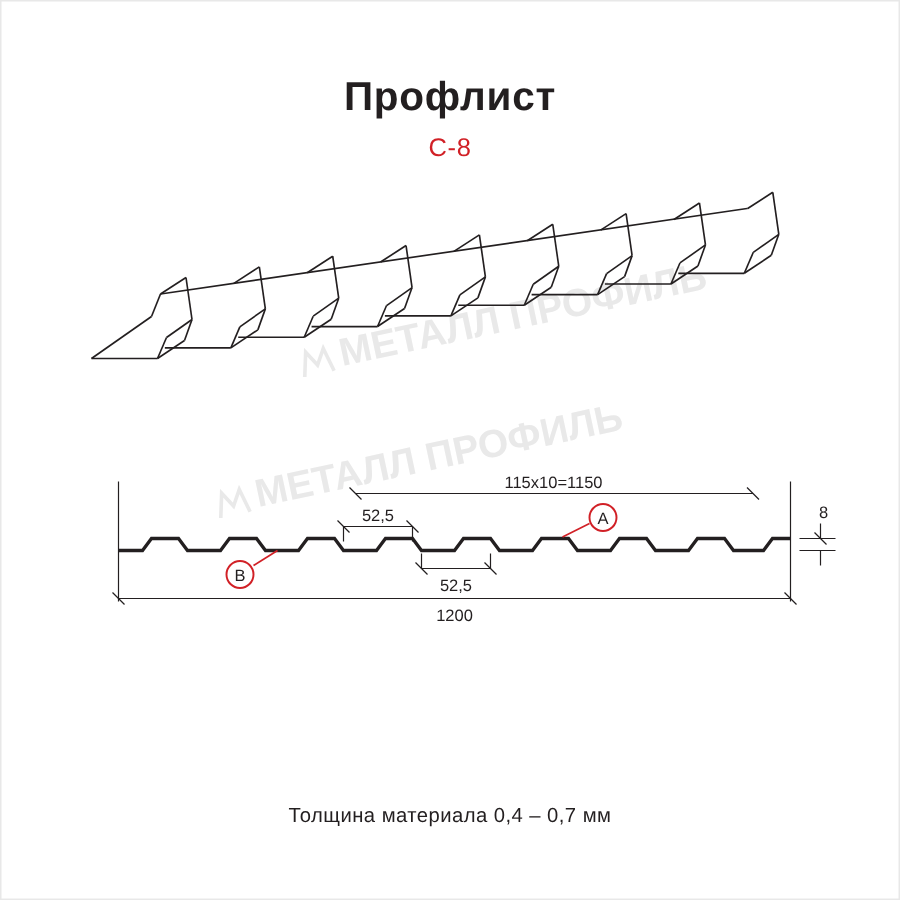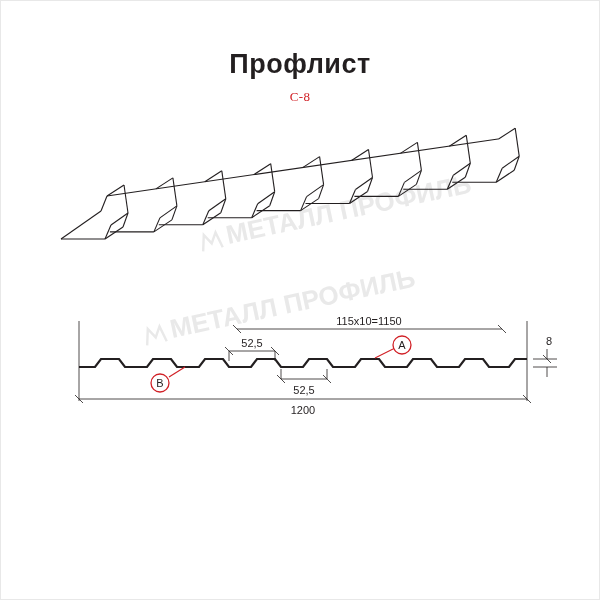--- a/index.html
+++ b/index.html
@@ -31,24 +31,23 @@
     letter-spacing: 0.5px;
     color: #231f20;
     font-weight: bold;
   }
   .subtitle {
     position: absolute;
     left: 0;
     right: 0;
     top: 88px;
     text-align: center;
-    font-size: 13px;
+    font-size: 17px;
     color: #d12026;
     letter-spacing: 0.4px;
-    font-family: Liberation Serif, serif;
   }
   .iso-wrap {
     position: absolute;
     left: 60px;
     top: 118px;
     width: 490px;
     height: 145px;
   }
   .dims-wrap {
     position: absolute;
@@ -277,13 +276,14 @@
       <text x="103" y="86" text-anchor="middle" font-size="11">B</text>
 
       <text x="312" y="24" text-anchor="middle" font-size="11">115х10=1150</text>
       <text x="195" y="46" text-anchor="middle" font-size="11">52,5</text>
       <text x="247" y="93" text-anchor="middle" font-size="11">52,5</text>
       <text x="246" y="113" text-anchor="middle" font-size="11">1200</text>
       <text x="492" y="44" text-anchor="middle" font-size="11">8</text>
     </svg>
   </div>
 
+  <div class="footnote">Толщина материала 0,4 – 0,7 мм</div>
 </div>
 
 </body></html>

